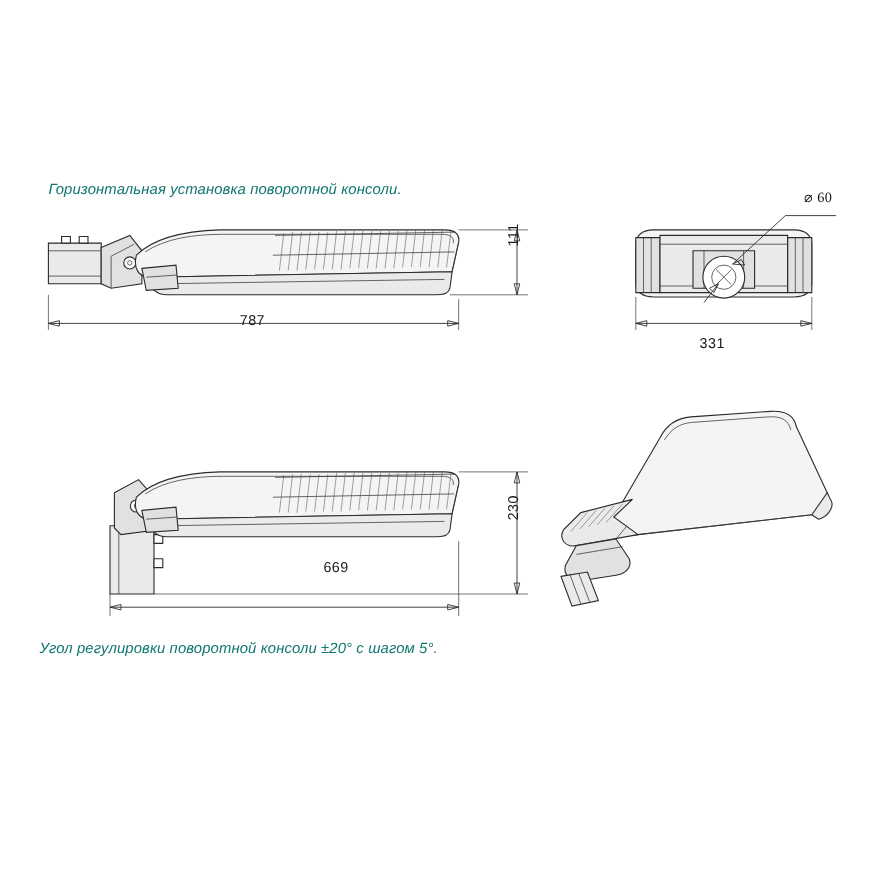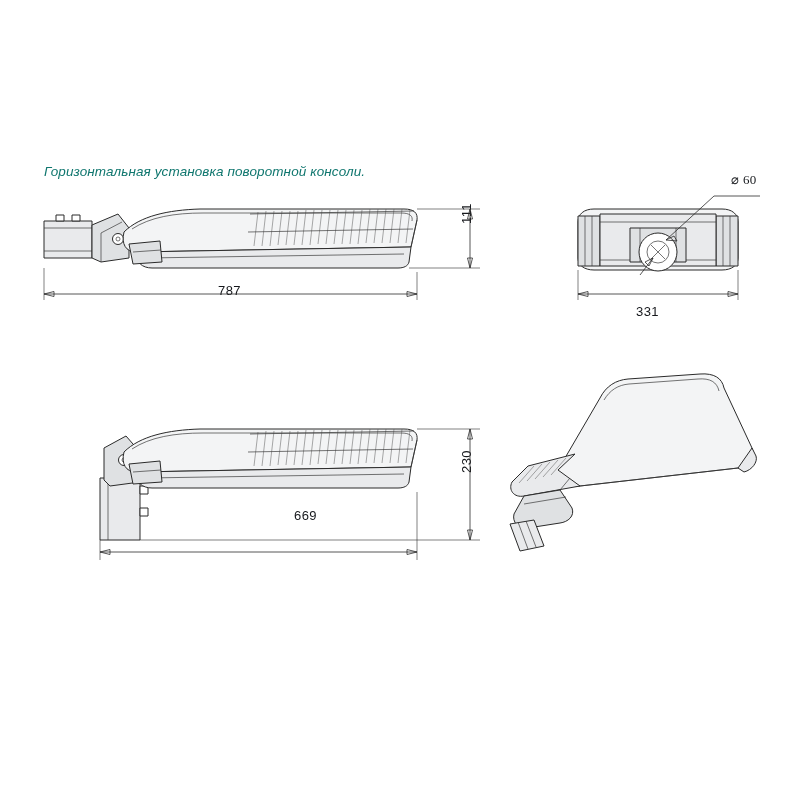--- a/index.html
+++ b/index.html
@@ -64,20 +64,21 @@
   .white-fill { fill: #ffffff; stroke: #2b2b2b; stroke-width: 1; }
 </style>
 </head>
 <body>
 
 <div class="stage">
 
   <div class="caption caption-top">Горизонтальная установка поворотной консоли.</div>
 
 
+  <div class="caption caption-bottom">Угол регулировки поворотной консоли ±20° с шагом 5°.</div>
 
   <div class="dimtext dim-787">787</div>
   <div class="dimtext dim-111">111</div>
   <div class="dimtext dim-331">331</div>
   <div class="dimtext dim-60">⌀ 60</div>
   <div class="dimtext dim-669">669</div>
   <div class="dimtext dim-230">230</div>
 
   <svg class="layer" viewBox="0 0 800 800">
 

